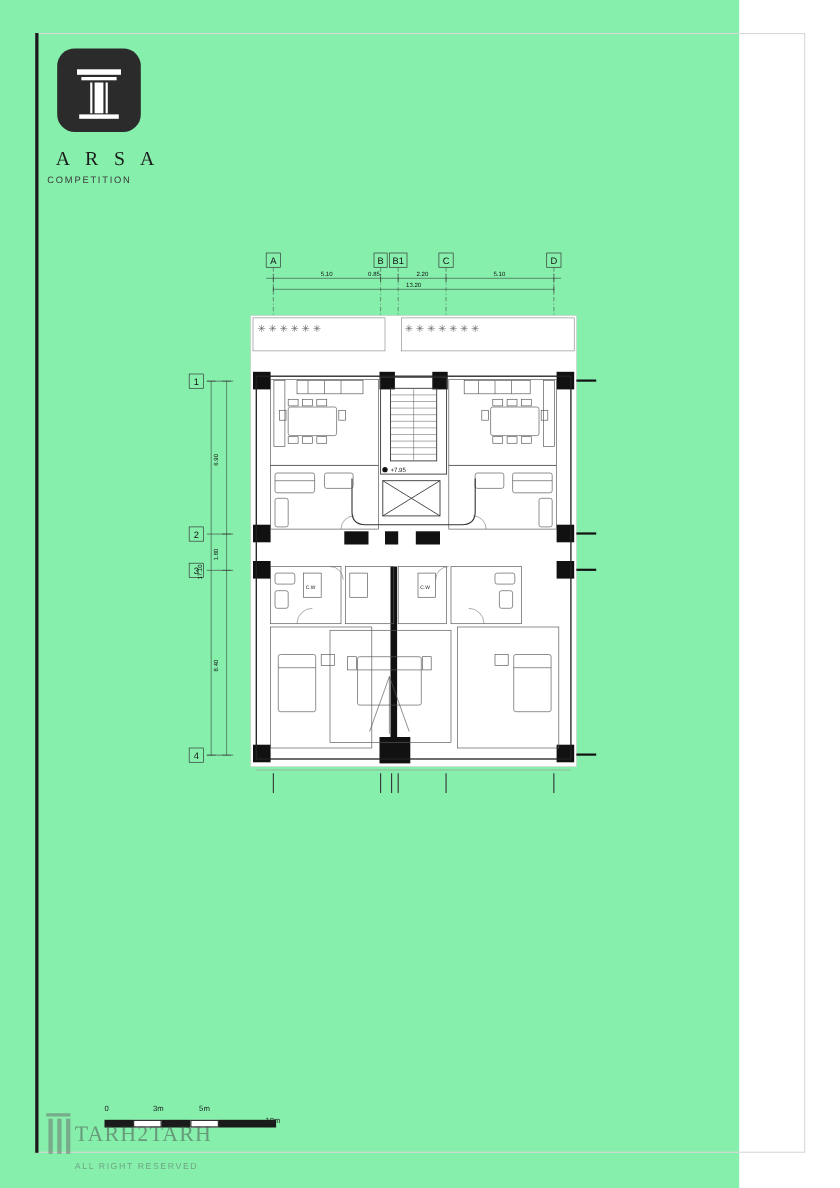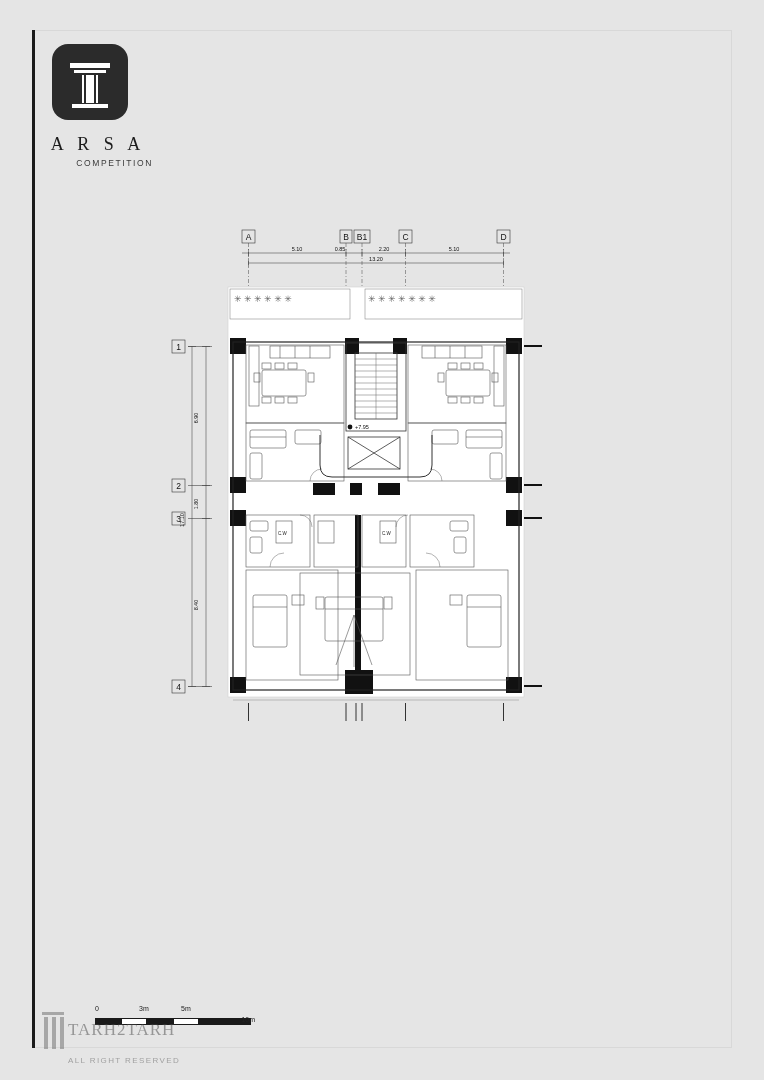--- a/index.html
+++ b/index.html
@@ -10,23 +10,23 @@
   body {
     width: 764px;
     height: 1080px;
     font-family: "Liberation Sans", sans-serif;
     position: relative;
     overflow: hidden;
   }
   .sheet {
     position: absolute;
     left: 0; top: 0;
-    width: 764px;
+    width: 672px;
     height: 1080px;
-    background: #e5e5e5;
+    background: #86efac;
   }
   
   .frame {
     position: absolute;
     left: 32px;
     top: 30px;
     width: 700px;
     height: 1018px;
     border: 1px solid #d8d8d8;
     box-sizing: border-box;
@@ -108,21 +108,21 @@
   }
   .logo-name {
     margin-top: 14px;
     text-align: center;
     font-size: 18px;
     letter-spacing: 5px;
     color: #1c1c1c;
     font-family: "Liberation Serif", serif;
   }
   .logo-sub {
-    text-align: right;
+    text-align: left;
     font-size: 8.5px;
     letter-spacing: 1.6px;
     color: #3a3a3a;
     margin-top: 3px;
   }
 
   
   .drawing {
     position: absolute;
     left: 150px;
@@ -191,21 +191,21 @@
     bottom: 24px;
     width: 200px;
     height: 52px;
     opacity: 0.5;
   }
   .wm-text1 {
     position: absolute;
     left: 30px;
     top: 16px;
     font-family: "Liberation Serif", serif;
-    font-size: 17px;
+    font-size: 20px;
     letter-spacing: 1px;
     color: #4a4a4a;
     white-space: nowrap;
   }
   .wm-text2 {
     position: absolute;
     left: 30px;
     top: 52px;
     font-size: 8px;
     letter-spacing: 1.4px;

